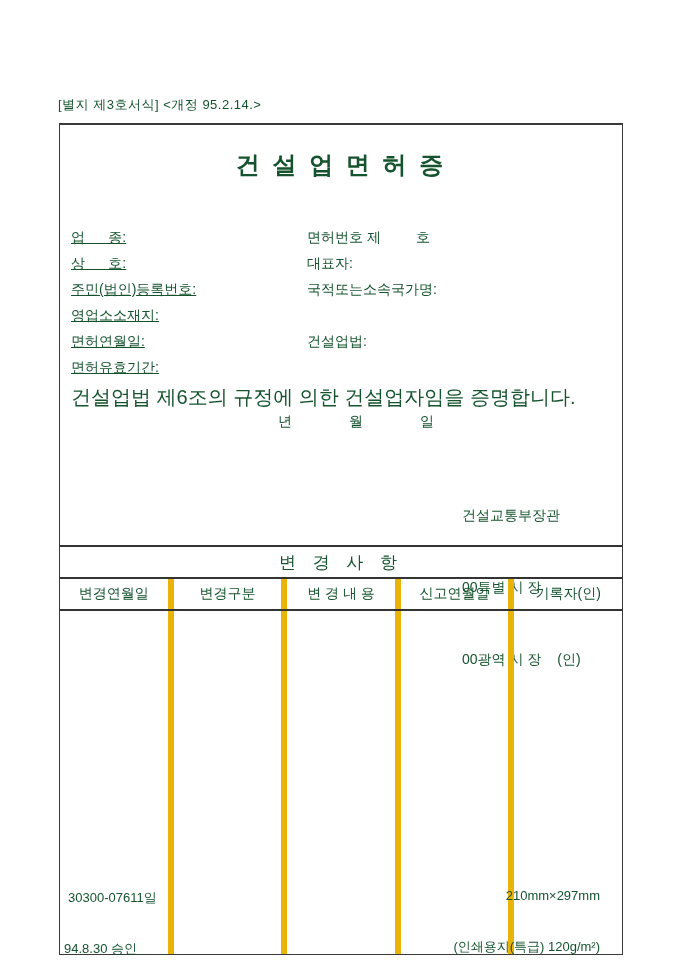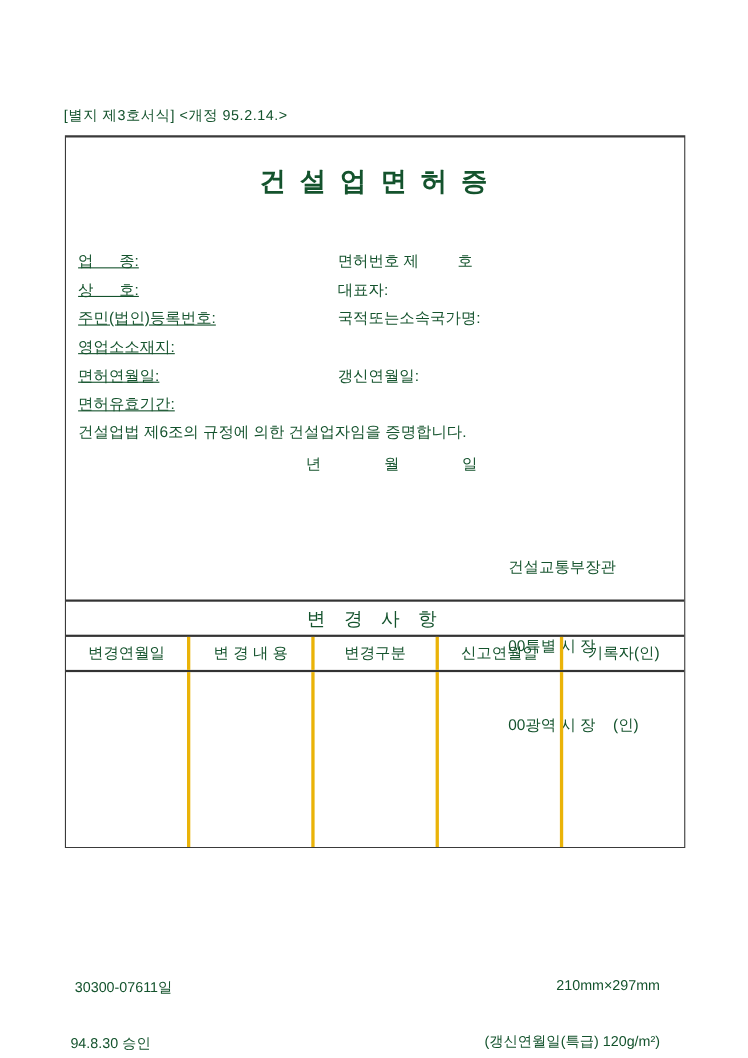--- a/index.html
+++ b/index.html
@@ -12,38 +12,38 @@
     font-family:"Liberation Sans","DejaVu Sans",sans-serif;
     overflow:hidden;
     margin-top:17px;
   }
   .form-note {
     position:absolute; left:58px; top:79px;
     font-size:13px; letter-spacing:0.5px; white-space:pre;
   }
   .doc-box {
     position:absolute; left:59px; top:106px;
-    width:564px; height:648px;
+    width:564px; height:832px;
     border:1px solid #3a3a3a;
     border-top-width:2px;
   }
   .doc-title {
     position:absolute; left:0; top:24px; width:100%;
     text-align:center;
     font-size:24px; font-weight:bold;
     letter-spacing:3px; white-space:pre;
   }
   .field-row { position:absolute; left:0; width:100%; height:18px; font-size:14px; }
   .fl { position:absolute; left:11px; white-space:pre;text-decoration:underline; }
   .fr { position:absolute; left:247px; white-space:pre; }
   .row-0 { top:104px; } .row-1 { top:130px; } .row-2 { top:156px; }
   .row-3 { top:182px;text-align:center; } .row-4 { top:208px; } .row-5 { top:234px; }
   .statement {
     position:absolute; left:11px; top:259px;
-    font-size:14px; white-space:pre;
+    font-size:20px; white-space:pre;
   }
   .date-line {
     position:absolute; left:218px; top:288px; width:156px;
     display:flex; justify-content:space-between;
     font-size:14px;
   }
   .sig-block {
     position:absolute; left:402px; top:330px;
     font-size:14px; line-height:24px; white-space:pre;
   }
@@ -60,21 +60,21 @@
     display:flex; font-size:14px;
     border-bottom:2px solid #333;
   }
   .changes-body {
     position:absolute; left:0; top:486px; bottom:0; width:100%;
     display:flex;
   }
   .cell {
     flex:1 1 0;
     display:flex; align-items:center; justify-content:center;
-    border-right:3px solid #eab308;
+    border-right:6px solid #eab308;
     white-space:pre;
   }
   .cell:last-child { border-right:none; }
   .footer-left {
     position:absolute; left:64px; top:838px;
     font-size:13px; line-height:17px; white-space:pre;
   }
   .footer-left .indent { padding-left:4px;text-align:center; }
   .footer-right {
     position:absolute; right:80px; top:836px;
@@ -102,21 +102,21 @@
     </div>
     <div class="field-row row-2">
       <span class="fl">주민(법인)등록번호:</span>
       <span class="fr">국적또는소속국가명:</span>
     </div>
     <div class="field-row row-3">
       <span class="fl">영업소소재지:</span>
     </div>
     <div class="field-row row-4">
       <span class="fl">면허연월일:</span>
-      <span class="fr">갱신연월일:</span>
+      <span class="fr">건설업법:</span>
     </div>
     <div class="field-row row-5">
       <span class="fl">면허유효기간:</span>
     </div>
 
     <div class="statement">건설업법 제6조의 규정에 의한 건설업자임을 증명합니다.</div>
 
     <div class="date-line">
       <span>년</span>
       <span>월</span>
@@ -129,22 +129,22 @@
       <div class="sig-row">
         <span>00광역 시 장</span>
         <span class="seal">(인)</span>
       </div>
     </div>
 
     <div class="changes-title">변 경 사 항</div>
 
     <div class="changes-header">
       <div class="cell">변경연월일</div>
+      <div class="cell">변경구분</div>
       <div class="cell">변 경 내 용</div>
-      <div class="cell">변경구분</div>
       <div class="cell">신고연월일</div>
       <div class="cell">기록자(인)</div>
     </div>
 
     <div class="changes-body">
       <div class="cell"></div>
       <div class="cell"></div>
       <div class="cell"></div>
       <div class="cell"></div>
       <div class="cell"></div>
@@ -152,16 +152,16 @@
 
   </div>
 
   <div class="footer-left">
     <div class="indent">30300-07611일</div>
     <div>94.8.30 승인</div>
   </div>
 
   <div class="footer-right">
     <div>210mm×297mm</div>
-    <div>(갱신연월일(특급) 120g/m²)</div>
+    <div>(인쇄용지(특급) 120g/m²)</div>
   </div>
 
 </div>
 
 </body></html>

